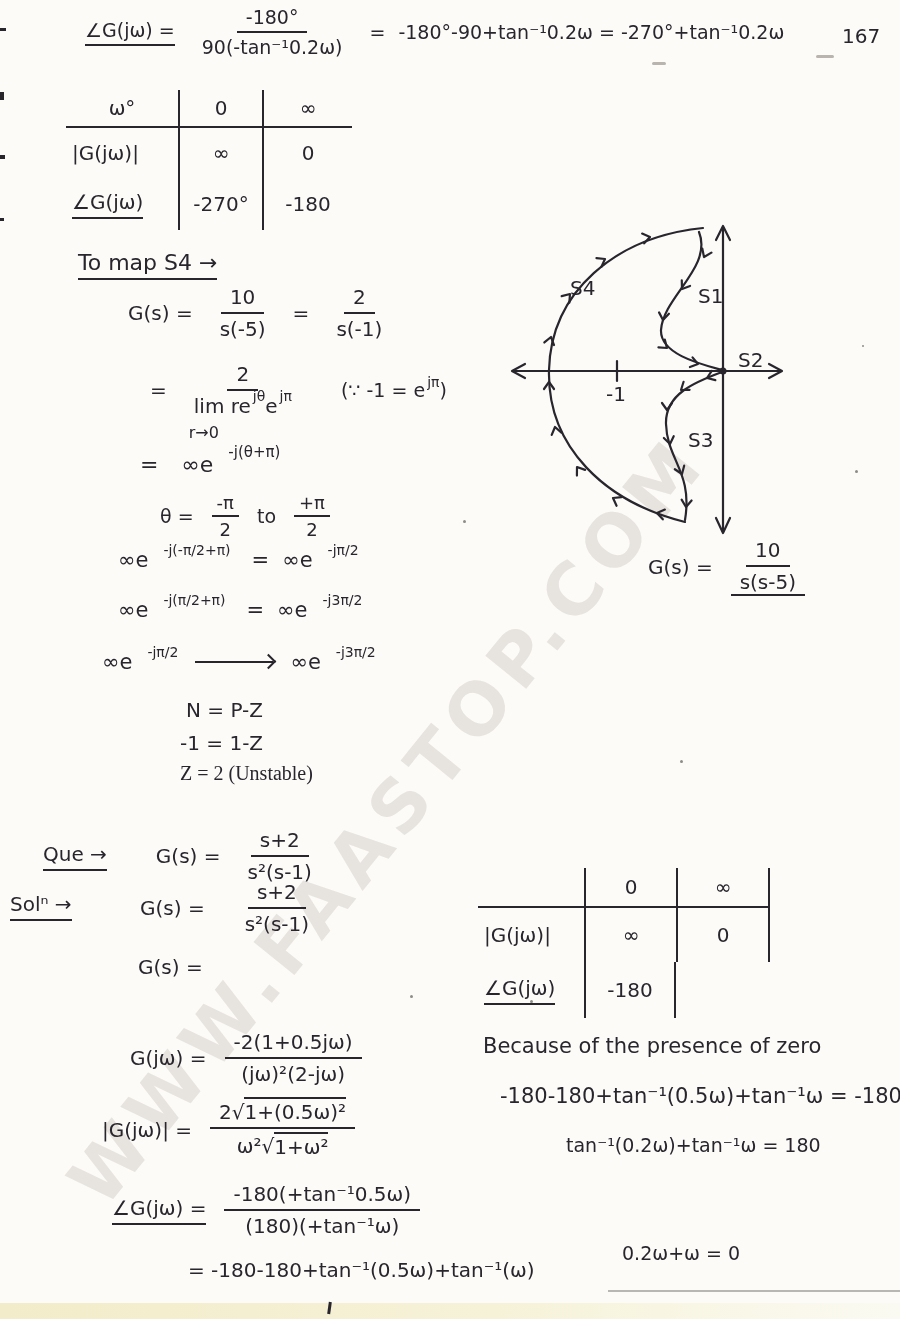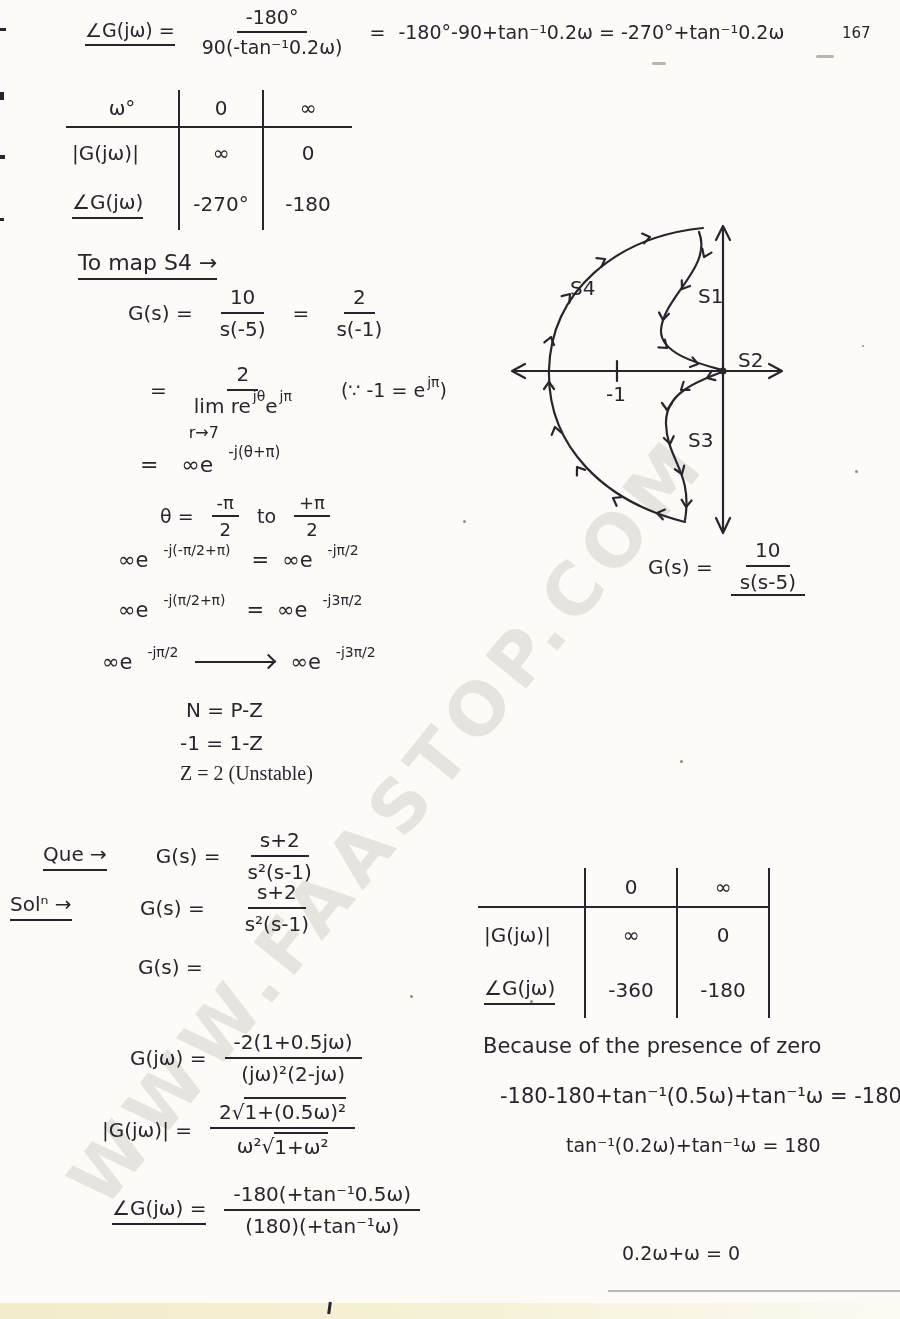--- a/index.html
+++ b/index.html
@@ -18,21 +18,21 @@
   .bigp{font-size:40px;font-weight:200;position:relative;top:-2px;}
   .arrowline{display:inline-block;width:78px;height:2px;background:var(--ink);position:relative;margin:0 4px;}
   .arrowline::after{content:"";position:absolute;right:-1px;top:-5px;width:9px;height:9px;border:solid var(--ink);border-width:0 2px 2px 0;transform:rotate(-45deg);}
   .tbl{position:absolute;display:grid;}
   .tbl .c{display:flex;align-items:center;justify-content:center;font-size:20px;}
   .tbl .l{justify-content:flex-start;padding-left:6px;}
   .vline{border-left:2px solid var(--ink);}
   .hdr{border-bottom:2px solid var(--ink);}
   .rline{border-right:2px solid var(--ink);}
   .watermark{position:absolute;left:52px;top:1168px;transform:rotate(-51deg);transform-origin:0 0;font-size:72px;letter-spacing:9px;color:rgba(203,193,186,0.42);white-space:nowrap;pointer-events:none;font-weight:bold;}
-  .pagenum{position:absolute;left:842px;top:24px;font-size:15px;}
+  .pagenum{position:absolute;left:842px;top:24px;font-size:20px;}
   .diagram{position:absolute;left:485px;top:212px;}
   .dlabel{position:absolute;font-size:20px;}
   .speck{position:absolute;background:#8f8c88;border-radius:50%;}
   .edge-mark{position:absolute;background:var(--ink);}
   .smudge{position:absolute;background:#b9b4ae;height:3px;border-radius:2px;}
   .strip{position:absolute;left:0;right:0;bottom:0;height:16px;background:linear-gradient(90deg,#f3ecca,#f6f2d8 55%,#fbfaf2);}
   .thinline{position:absolute;left:608px;top:1290px;width:292px;height:2px;background:#94928d;opacity:.65;}
   .btick{position:absolute;left:328px;top:1302px;width:3px;height:12px;background:var(--ink);transform:rotate(8deg);}
   svg .ink{stroke:var(--ink);stroke-width:2.2;fill:none;stroke-linecap:round;stroke-linejoin:round;}
 </style>
@@ -89,21 +89,21 @@
   </div>
 
   <div class="eq" style="left:150px;top:362px;">
     <span>=</span>
     <span class="frac">
       <span class="fnum">2</span>
       <span class="fden">
         <span>lim</span>&nbsp;
         <span>re</span><span class="esup">jθ</span><span>e</span><span class="esup">jπ</span>
       </span>
-      <span class="limsub">r→7</span>
+      <span class="limsub">r→0</span>
     </span>
     <span class="note">
       <span>(∵ -1 = e</span><span class="esup">jπ</span><span>)</span>
     </span>
   </div>
 
   <div class="eq" style="left:140px;top:452px;font-size:22px;">
     <span>=</span>
     <span style="margin-left:10px;">∞e</span>
       <span class="esup" style="font-size:15px;top:-13px;">-j(θ+π)</span>
@@ -254,32 +254,32 @@
   </div>
 
   <div class="eq" style="left:112px;top:1182px;">
     <span class="ulabel">∠G(jω) =</span>
     <span class="frac">
       <span class="fnum">-180(+tan⁻¹0.5ω)</span>
       <span class="fden">(180)(+tan⁻¹ω)</span>
     </span>
   </div>
 
+  <div class="eq" style="left:188px;top:1258px;">= -180-180+tan⁻¹(0.5ω)+tan⁻¹(ω)</div>
 
   <div class="tbl" style="left:478px;top:868px;grid-template-columns:106px 92px 94px;grid-template-rows:40px 54px 56px;">
     <div class="c hdr"></div>
     <div class="c hdr vline">0</div>
     <div class="c hdr vline rline">∞</div>
     <div class="c l">|G(jω)|</div>
     <div class="c vline">∞</div>
     <div class="c vline rline">0</div>
     <div class="c l">
         <span class="ulabel">∠G(jω)</span>
       </div>
-    <div class="c vline">-360</div>
     <div class="c vline rline">-180</div>
   </div>
 
   <div class="eq" style="left:483px;top:1034px;font-size:21px;">Because of the presence of zero</div>
   <div class="eq" style="left:500px;top:1084px;font-size:21px;">-180-180+tan⁻¹(0.5ω)+tan⁻¹ω = -180</div>
   <div class="eq" style="left:566px;top:1134px;font-size:19px;">tan⁻¹(0.2ω)+tan⁻¹ω = 180</div>
   <div class="eq" style="left:622px;top:1242px;font-size:19px;">0.2ω+ω = 0</div>
 
   <div class="strip"></div>
   <div class="thinline"></div>

